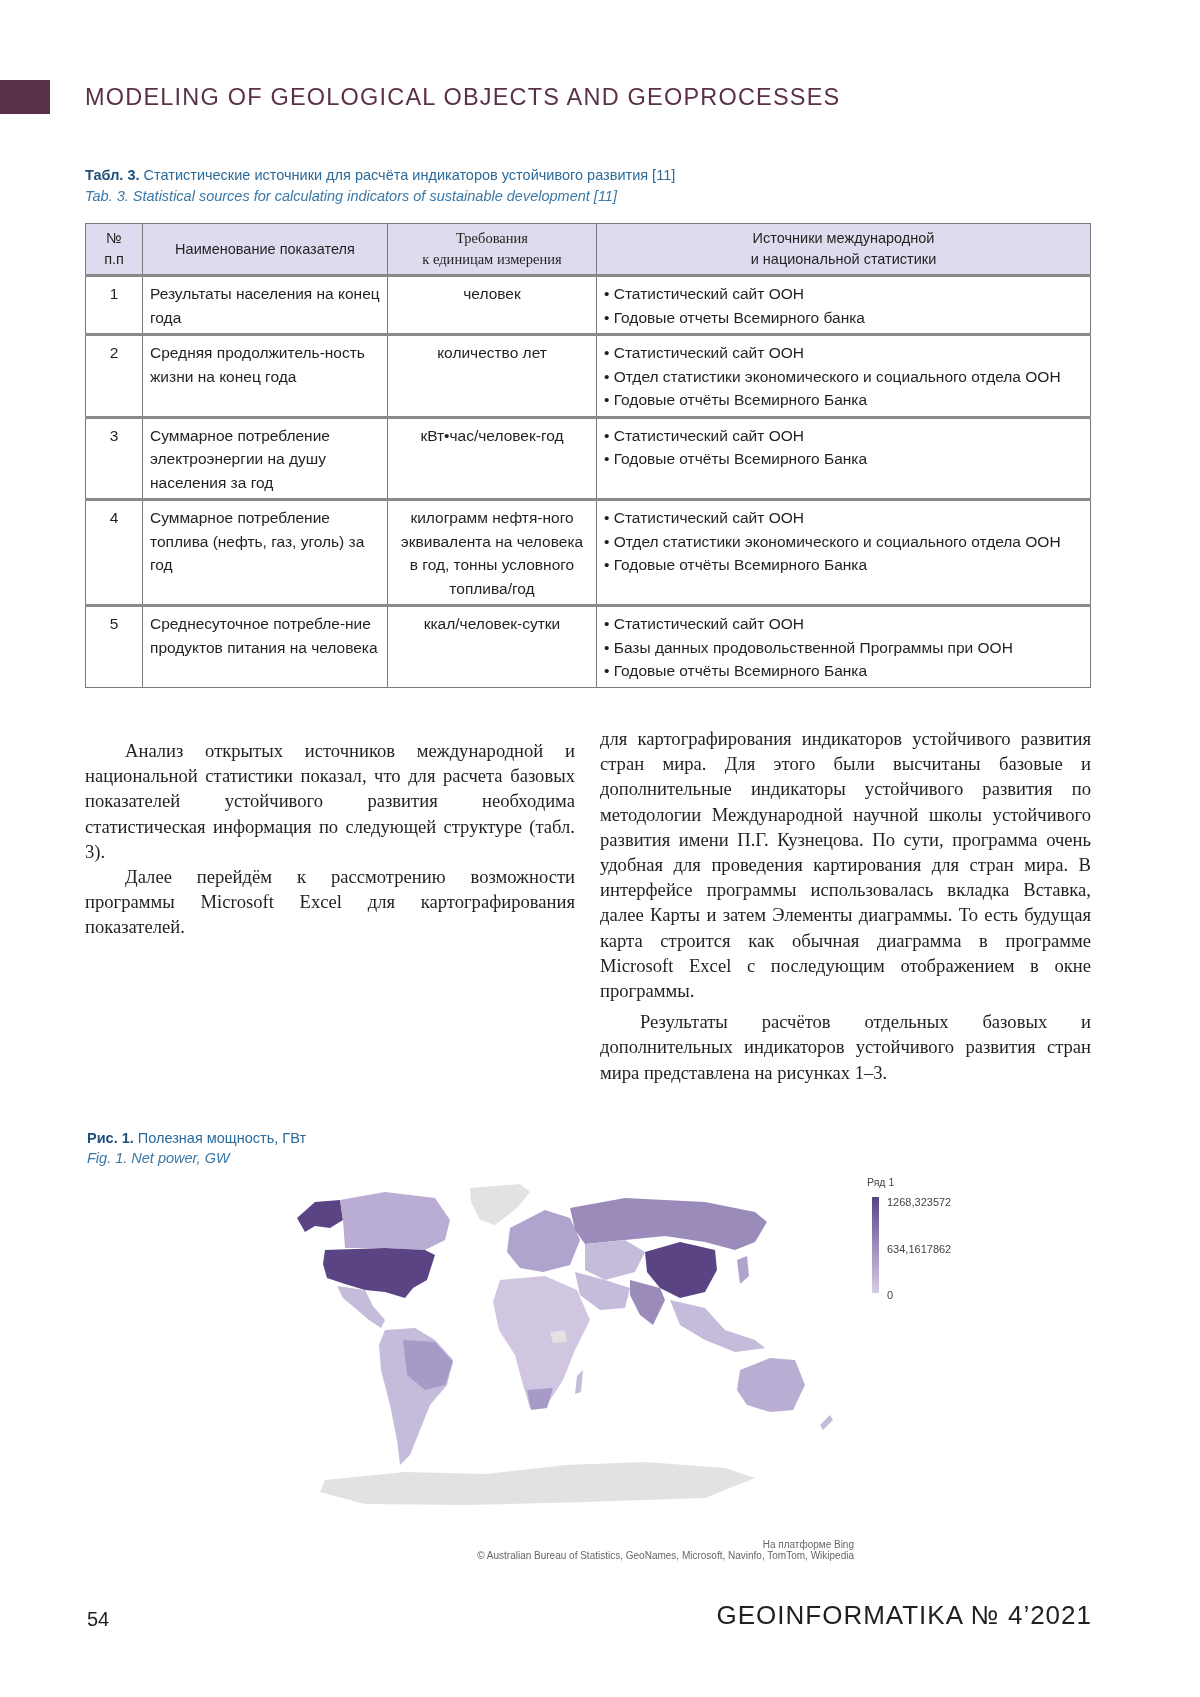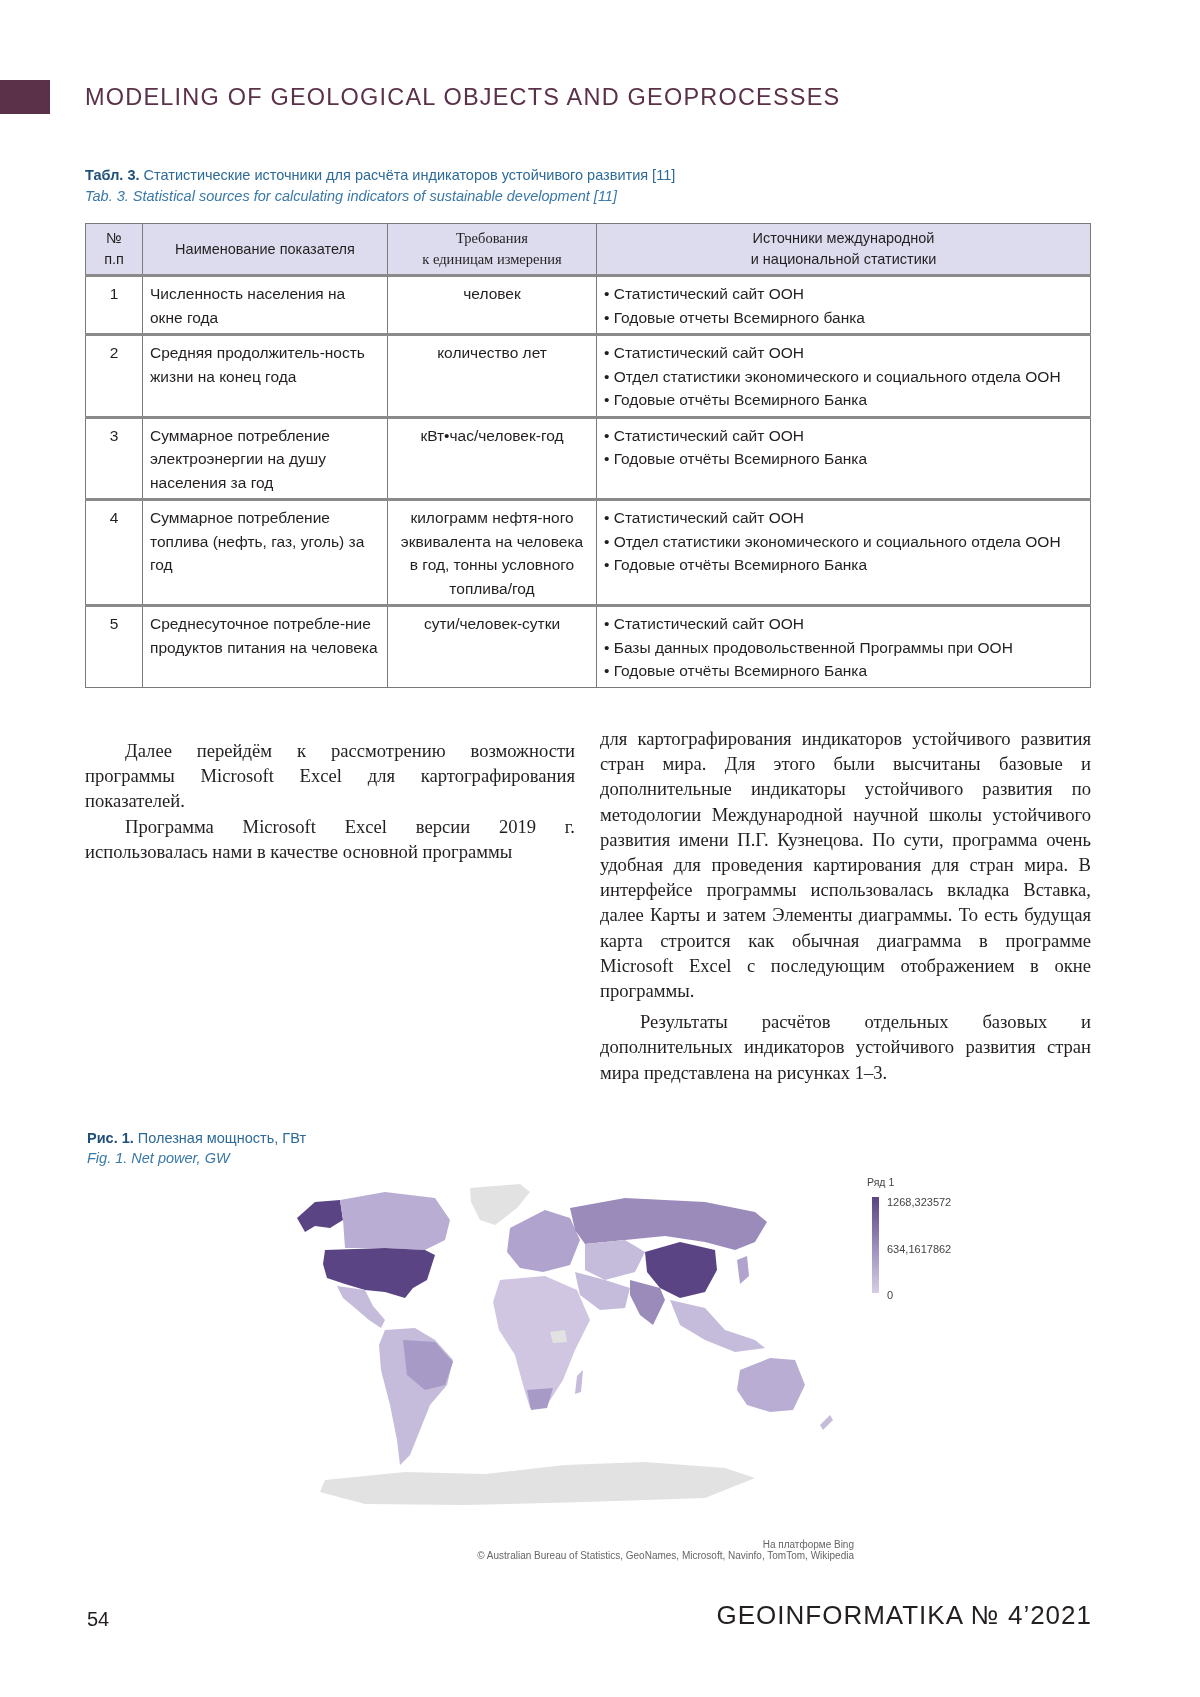--- a/index.html
+++ b/index.html
@@ -53,21 +53,21 @@
         </th>
       <th>
           <span class="src-line">Источники международной</span>
           <span class="src-line">и национальной статистики</span>
         </th>
     </tr>
   </thead>
   <tbody>
     <tr class="thick">
       <td class="num">1</td>
-      <td>Численность населения на окне года</td>
+      <td>Результаты населения на конец года</td>
       <td class="ctr">человек</td>
       <td>
           <span class="src-line">• Статистический сайт ООН</span>
           <span class="src-line">• Годовые отчеты Всемирного банка</span>
         </td>
     </tr>
     <tr class="thick">
       <td class="num">2</td>
       <td>Средняя продолжитель-ность жизни на конец года</td>
       <td class="ctr">количество лет</td>
@@ -92,33 +92,33 @@
       <td class="ctr">килограмм нефтя-ного эквивалента на человека в год, тонны условного топлива/год</td>
       <td>
           <span class="src-line">• Статистический сайт ООН</span>
           <span class="src-line">• Отдел статистики экономического и социального отдела ООН</span>
           <span class="src-line">• Годовые отчёты Всемирного Банка</span>
         </td>
     </tr>
     <tr class="thick">
       <td class="num">5</td>
       <td>Среднесуточное потребле-ние продуктов питания на человека</td>
-      <td class="ctr">сути/человек-сутки</td>
+      <td class="ctr">ккал/человек-сутки</td>
       <td>
           <span class="src-line">• Статистический сайт ООН</span>
           <span class="src-line">• Базы данных продовольственной Программы при ООН</span>
           <span class="src-line">• Годовые отчёты Всемирного Банка</span>
         </td>
     </tr>
   </tbody>
 </table>
 
 <div class="col" style="left:85px; top:738px; width:490px;">
+  <p class="indent">Анализ открытых источников международной и национальной статистики показал, что для расчета базовых показателей устойчивого развития необходима статистическая информация по следующей структуре (табл. 3).</p>
   <p class="indent">Далее перейдём к рассмотрению возможности программы Microsoft Excel для картографирования показателей.</p>
-  <p class="indent">Программа Microsoft Excel версии 2019 г. использовалась нами в качестве основной программы</p>
 </div>
 
 <div class="col" style="left:600px; top:726px; width:491px;">
   <p>для картографирования индикаторов устойчивого развития стран мира. Для этого были высчитаны базовые и дополнительные индикаторы устойчивого развития по методологии Международной научной школы устойчивого развития имени П.Г. Кузнецова. По сути, программа очень удобная для проведения картирования для стран мира. В интерфейсе программы использовалась вкладка Вставка, далее Карты и затем Элементы диаграммы. То есть будущая карта строится как обычная диаграмма в программе Microsoft Excel с последующим отображением в окне программы.</p>
   <p class="indent" style="margin-top:6px;">Результаты расчётов отдельных базовых и дополнительных индикаторов устойчивого развития стран мира представлена на рисунках 1–3.</p>
 </div>
 
 <div class="fig-cap">
   <div><b>Рис. 1.</b> <span>Полезная мощность, ГВт</span></div>
   <div style="font-style:italic;color:#3a78a8;">Fig. 1. Net power, GW</div>

